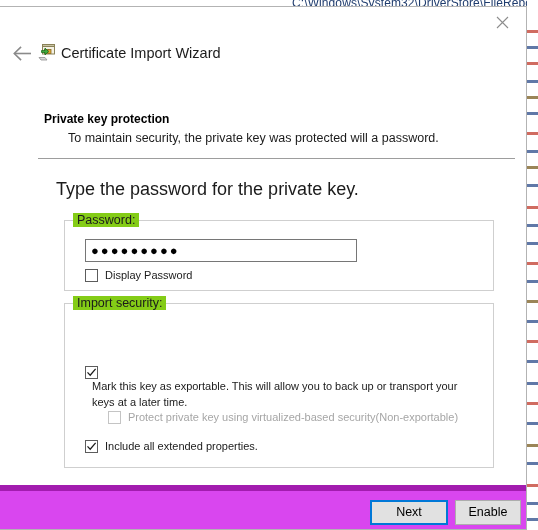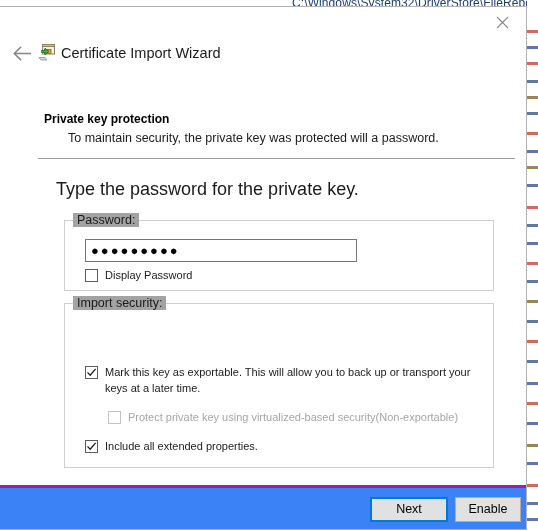--- a/index.html
+++ b/index.html
@@ -165,21 +165,21 @@
   
   .groupbox {
     position: absolute;
     border: 1px solid #cfcfcf;
     box-sizing: border-box;
   }
   .groupbox > .gb-label {
     position: absolute;
     top: -8px;
     left: 8px;
-    background: #a3a3a3;
+    background: #84cc16;
     padding: 0 4px;
     font-size: 12.5px;
     color: #1b1b1b;
     white-space: nowrap;
   }
 
   #pw-group  { left: 64px; top: 213px; width: 430px; height: 71px; }
   #opt-group { left: 64px; top: 296px; width: 430px; height: 165px; }
 
   .pw-input {
@@ -221,33 +221,33 @@
   .cb-label {
     margin-left: 7px;
     font-size: 11px;
     color: #1b1b1b;
     line-height: 15.5px;
   }
   .cb-label.disabled { color: #a6a6a6; }
 
   #cb-display  { left: 20px; top: 47px; }
   #cb-strong   { left: 20px; top: 19px;  width: 392px; }
-  #cb-export   { left: 20px; top: 61px;  width: 396px; }
+  #cb-export   { left: 20px; top: 61px;  width: 396px; flex-direction: column; }
   #cb-vbs      { left: 20px; top: 106px; width: 396px; justify-content: center; }
   #cb-extended { left: 20px; top: 135px; width: 396px; }
 
   
   .footer {
     position: absolute;
     left: 0;
     bottom: 0;
     width: 526px;
     height: 44px;
-    background: #3b82f6;
-    border-top: 3px solid #a21caf;
+    background: #d946ef;
+    border-top: 6px solid #a21caf;
     box-sizing: border-box;
   }
   .btn {
     position: absolute;
     top: 9px;
     height: 25px;
     box-sizing: border-box;
     background: #e1e1e1;
     border: 1px solid #adadad;
     font-family: "Liberation Sans", sans-serif;

